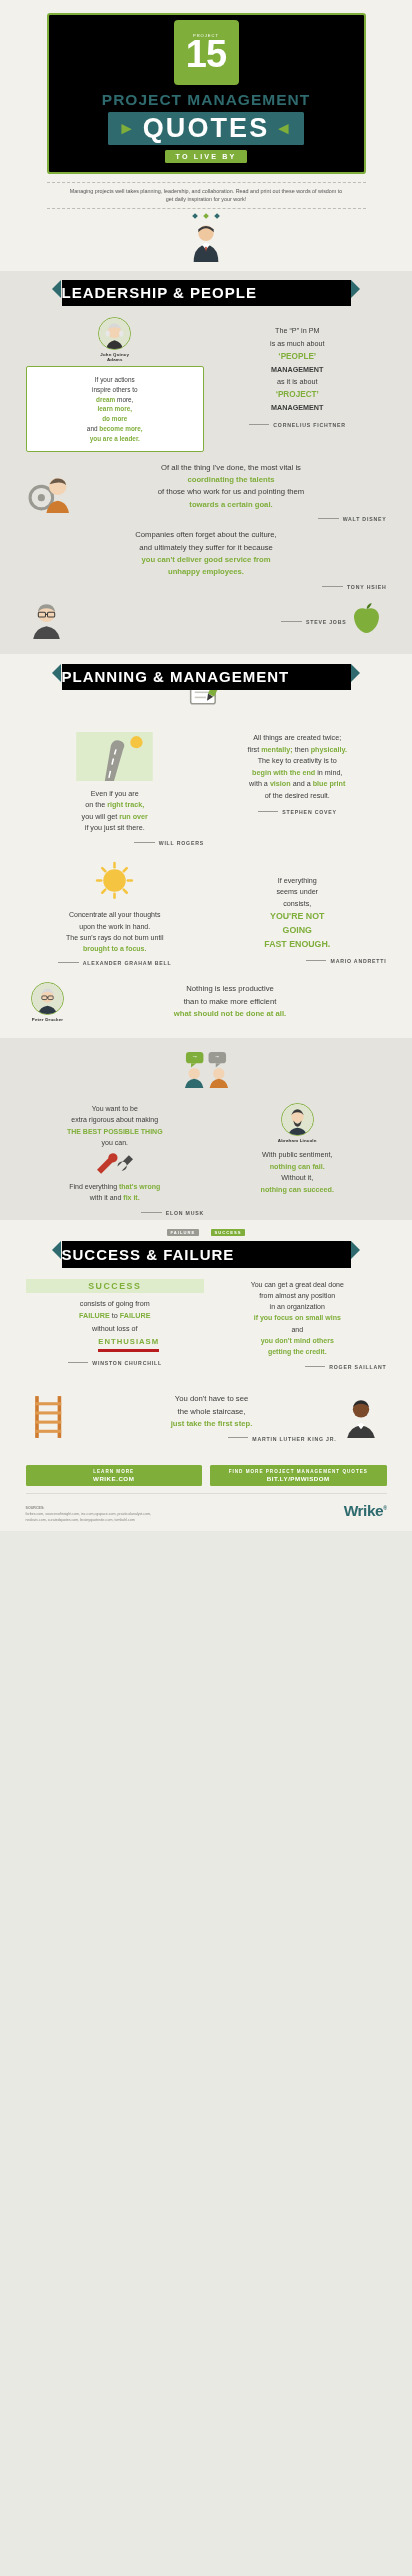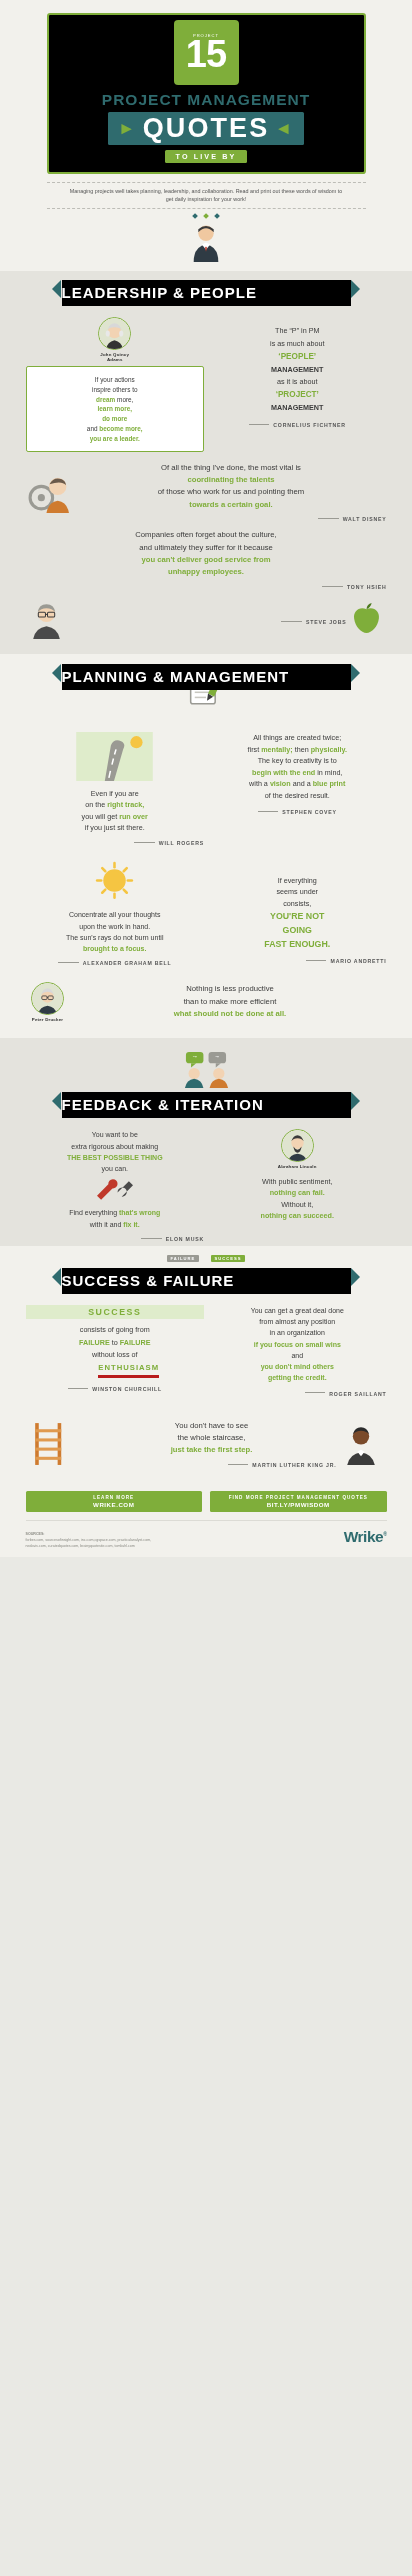--- a/index.html
+++ b/index.html
@@ -438,21 +438,20 @@
         <rect x="104" y="2" width="34" height="22" rx="6" fill="#9a9a93"></rect>
         <path d="M118 24 l0 8 l10 -8z" fill="#9a9a93"></path>
         <text x="121" y="18" font-size="11" fill="#fff" text-anchor="middle" font-family="Liberation Sans">“”</text>
         <circle cx="76" cy="44" r="11" fill="#f2d3b3"></circle>
         <path d="M58 72 q3 -16 18 -18 q15 2 18 18 z" fill="#2f6b6e"></path>
         <circle cx="124" cy="44" r="11" fill="#f2d3b3"></circle>
         <path d="M106 72 q3 -16 18 -18 q15 2 18 18 z" fill="#cf7b2f"></path>
       </svg>
     </div>
 
-    <div class="section-bar">FEEDBACK &amp; ITERATION</div>
 
     <div class="row" style="margin-top:11.3px">
       <div class="col">
         <div class="quote-plain" style="font-size:7px">
           <span>You want to be</span><br>
           <span>extra rigorous about making</span><br>
           <span class="green">THE BEST POSSIBLE THING</span><br>
           <span>you can.</span>
         </div>
         <div style="display:flex;justify-content:center;margin:5.2px 0">

